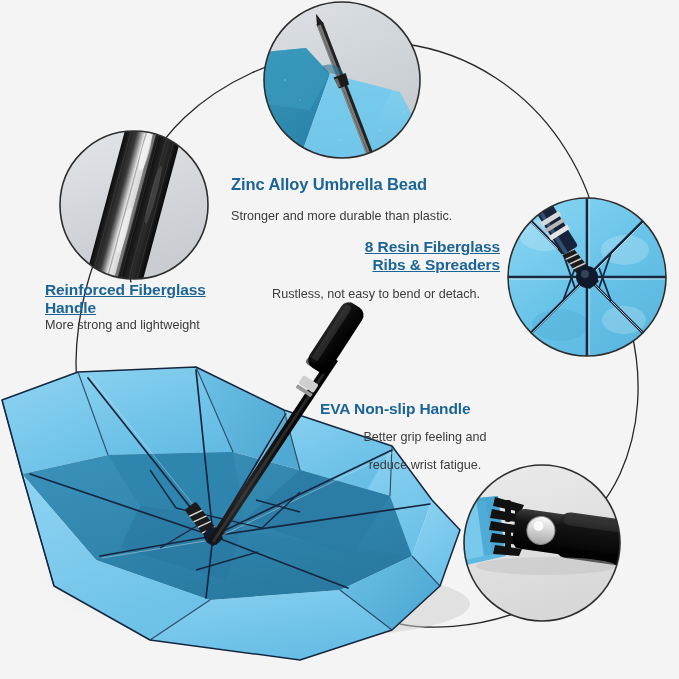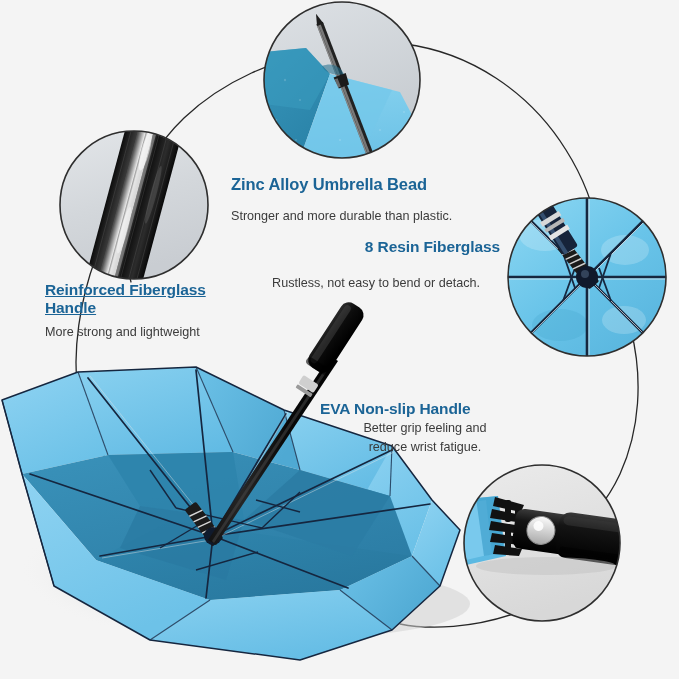--- a/index.html
+++ b/index.html
@@ -38,30 +38,30 @@
   .callout .sub {
     color: #3b3b3b;
     font-weight: normal;
   }
 
   #callout-bead          { left: 231px; top: 175px; width: 270px; }
   #callout-bead .head    { font-size: 16.5px; line-height: 19px; }
   #callout-bead .sub     { font-size: 12.6px; line-height: 16px; margin-top: 14px; }
 
   #callout-ribs          { left: 252px; top: 238px; width: 248px; text-align: right; }
-  #callout-ribs .head    { font-size: 15.5px; line-height: 17.5px; }
-  #callout-ribs .sub     { font-size: 12.6px; line-height: 16px; margin-top: 19px; text-align: center; }
+  #callout-ribs .head    { font-size: 15.5px; line-height: 17.5px; text-decoration: underline; }
+  #callout-ribs .sub     { font-size: 12.6px; line-height: 16px; margin-top: 13px; text-align: center; }
 
   #callout-shaft         { left: 45px; top: 281px; width: 215px; }
   #callout-shaft .head   { font-size: 15.5px; line-height: 17.5px; text-decoration: underline; }
-  #callout-shaft .sub    { font-size: 12.6px; line-height: 15.5px; margin-top: 9px; }
+  #callout-shaft .sub    { font-size: 12.6px; line-height: 15.5px; margin-top: 2px; }
 
   #callout-handle        { left: 320px; top: 400px; width: 210px; }
   #callout-handle .head  { font-size: 15.5px; line-height: 18px; }
-  #callout-handle .sub   { font-size: 12.6px; line-height: 15.5px; margin-top: 3px; text-align: center; }
+  #callout-handle .sub   { font-size: 12.6px; line-height: 15.5px; margin-top: 12px; text-align: center; }
 
   .hit {
     position: absolute;
     z-index: 50;
     border: 0;
     background: transparent;
   }
 </style>
 </head>
 <body>
@@ -458,20 +458,21 @@
     </g>
   </svg>
 
   <div class="callout" id="callout-bead">
     <div class="head">Zinc Alloy Umbrella Bead</div>
     <div class="sub">Stronger and more durable than plastic.</div>
   </div>
 
   <div class="callout" id="callout-ribs">
     <div class="head">8 Resin Fiberglass</div>
+    <div class="head">Ribs &amp; Spreaders</div>
     <div class="sub">Rustless, not easy to bend or detach.</div>
   </div>
 
   <div class="callout" id="callout-shaft">
     <div class="head">Reinforced Fiberglass</div>
     <div class="head">Handle</div>
     <div class="sub">More strong and lightweight</div>
   </div>
 
   <div class="callout" id="callout-handle">

